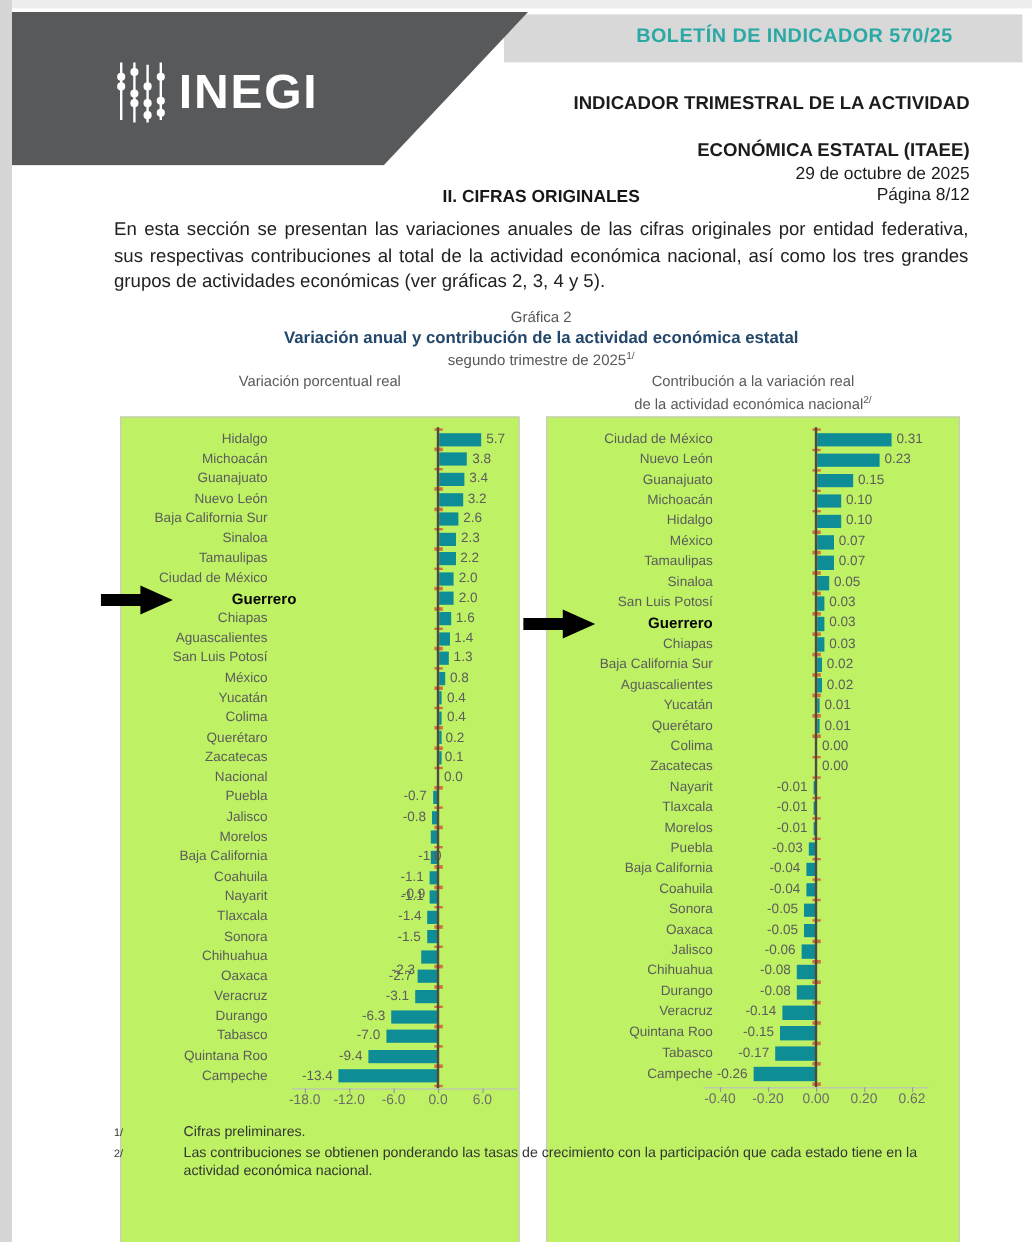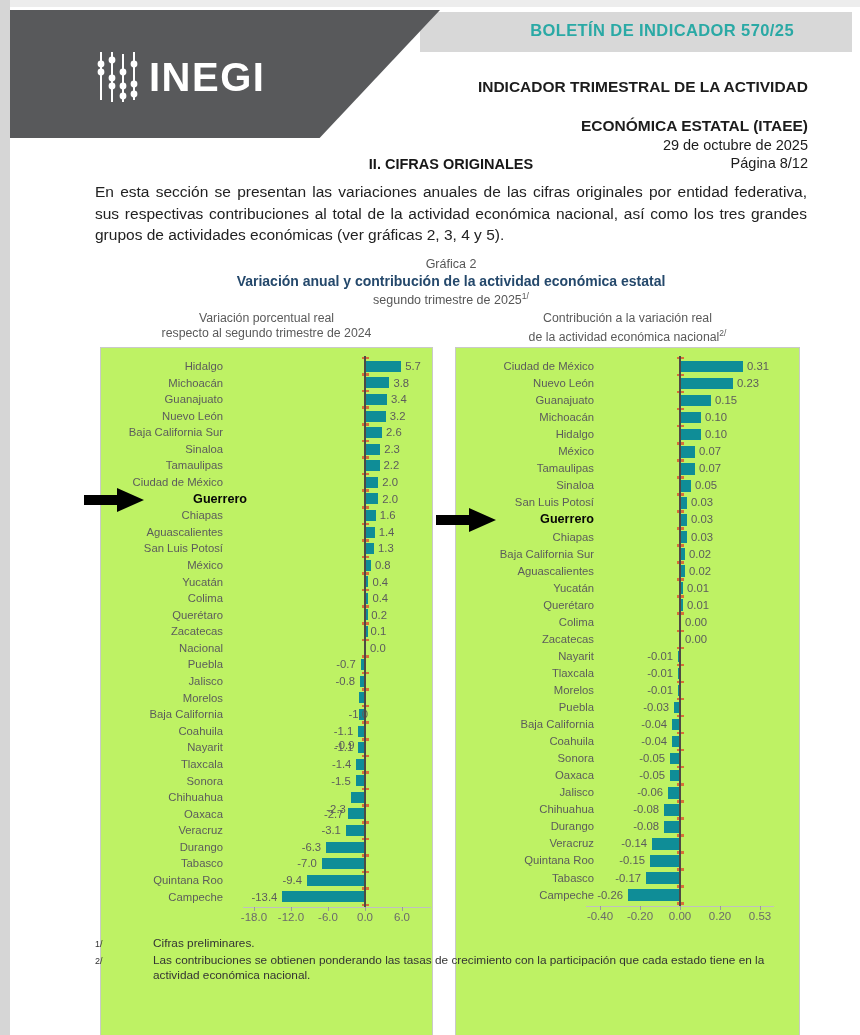--- a/index.html
+++ b/index.html
@@ -107,21 +107,20 @@
 
   <div class="sechead">II. CIFRAS ORIGINALES</div>
   <div class="para">En esta sección se presentan las variaciones anuales de las cifras originales por entidad federativa, sus respectivas contribuciones al total de la actividad económica nacional, así como los tres grandes grupos de actividades económicas (ver gráficas 2, 3, 4 y 5).</div>
 
   <div class="figlabel">Gráfica 2</div>
   <div class="figtitle">Variación anual y contribución de la actividad económica estatal</div>
   <div class="figsub"><span>segundo trimestre de 2025</span><sup>1/</sup></div>
 
   <div class="colhead" id="colhead-left">
     <div>Variación porcentual real</div>
-    <div>respecto al segundo trimestre de 2024</div>
   </div>
   <div class="colhead" id="colhead-right">
     <div>Contribución a la variación real</div>
     <div><span>de la actividad económica nacional</span><sup>2/</sup></div>
   </div>
 
   <div class="chartbox" id="chart-left">
       <div class="odash" style="left: 260.5px; top: 8.7px;"></div>
       <div class="odash" style="left: 260.5px; top: 25.28px;"></div>
       <div class="odash" style="left: 260.5px; top: 41.86px;"></div>
@@ -529,21 +528,21 @@
       <div class="xaxis" style="left: 130px; width: 188px; top: 557.6px;"></div>
       <div class="xtickmark" style="left: 144px; top: 557.6px;"></div>
       <span class="xtick" style="left: 144px; top: 561.6px;">-0.40</span>
       <div class="xtickmark" style="left: 184px; top: 557.6px;"></div>
       <span class="xtick" style="left: 184px; top: 561.6px;">-0.20</span>
       <div class="xtickmark" style="left: 224px; top: 557.6px;"></div>
       <span class="xtick" style="left: 224px; top: 561.6px;">0.00</span>
       <div class="xtickmark" style="left: 264px; top: 557.6px;"></div>
       <span class="xtick" style="left: 264px; top: 561.6px;">0.20</span>
       <div class="xtickmark" style="left: 304px; top: 557.6px;"></div>
-      <span class="xtick" style="left: 304px; top: 561.6px;">0.53</span>
+      <span class="xtick" style="left: 304px; top: 561.6px;">0.62</span>
     </div>
 
   <svg class="arrow" id="arrow-left" style="left:84px; top:487px;" width="62" height="26" viewBox="0 0 62 26">
     <polygon points="0,8 33,8 33,1 60,13 33,25 33,18 0,18" fill="#000"></polygon>
   </svg>
   <svg class="arrow" id="arrow-right" style="left:436px; top:507px;" width="62" height="26" viewBox="0 0 62 26">
     <polygon points="0,8 33,8 33,1 60,13 33,25 33,18 0,18" fill="#000"></polygon>
   </svg>
 
   <div class="fnblock">

